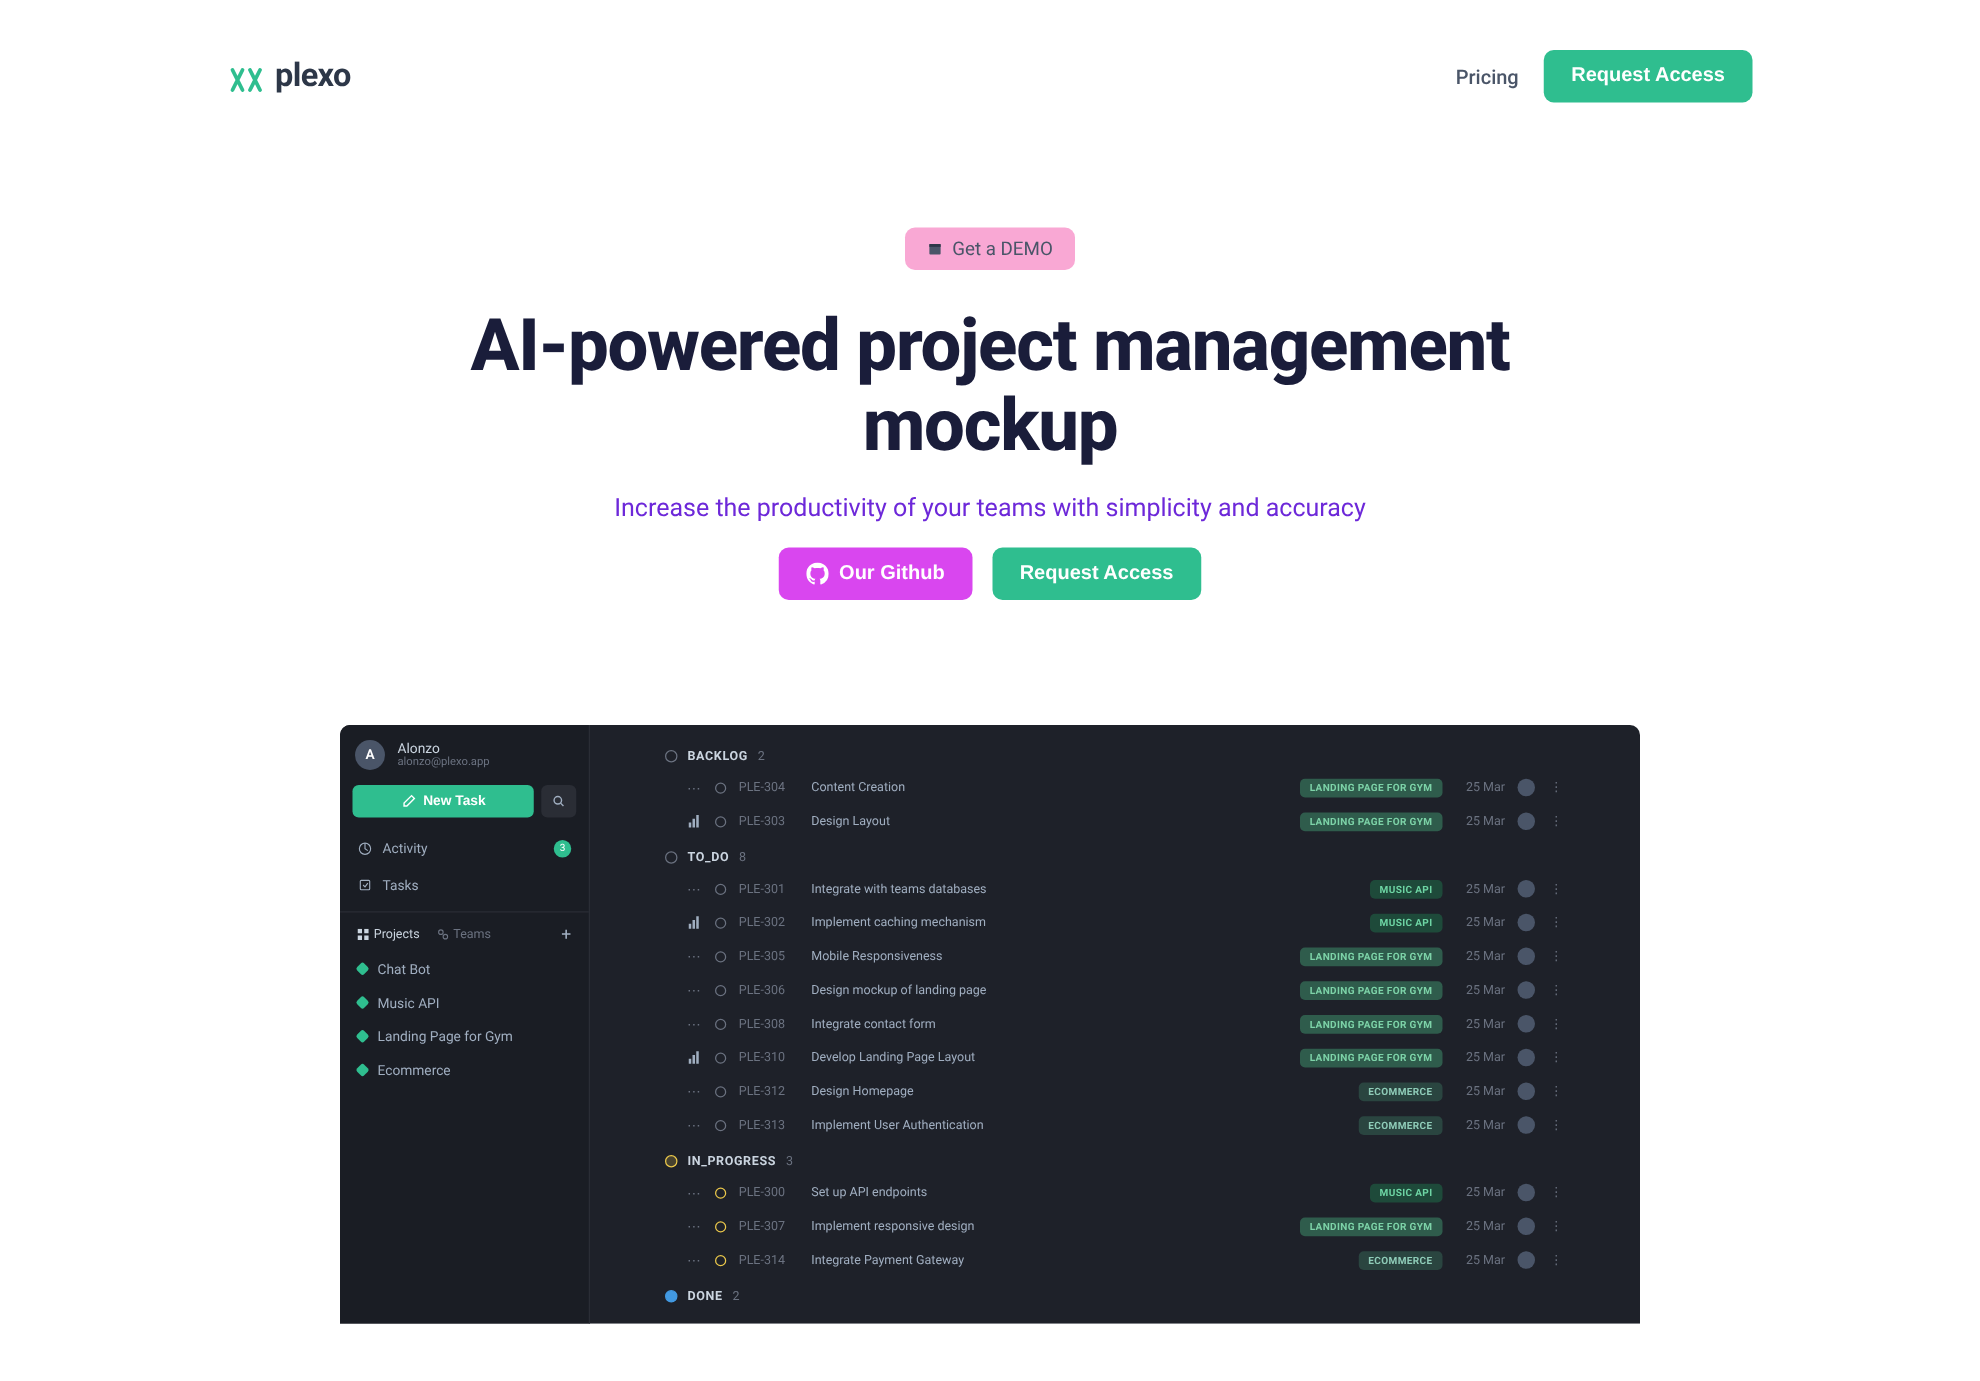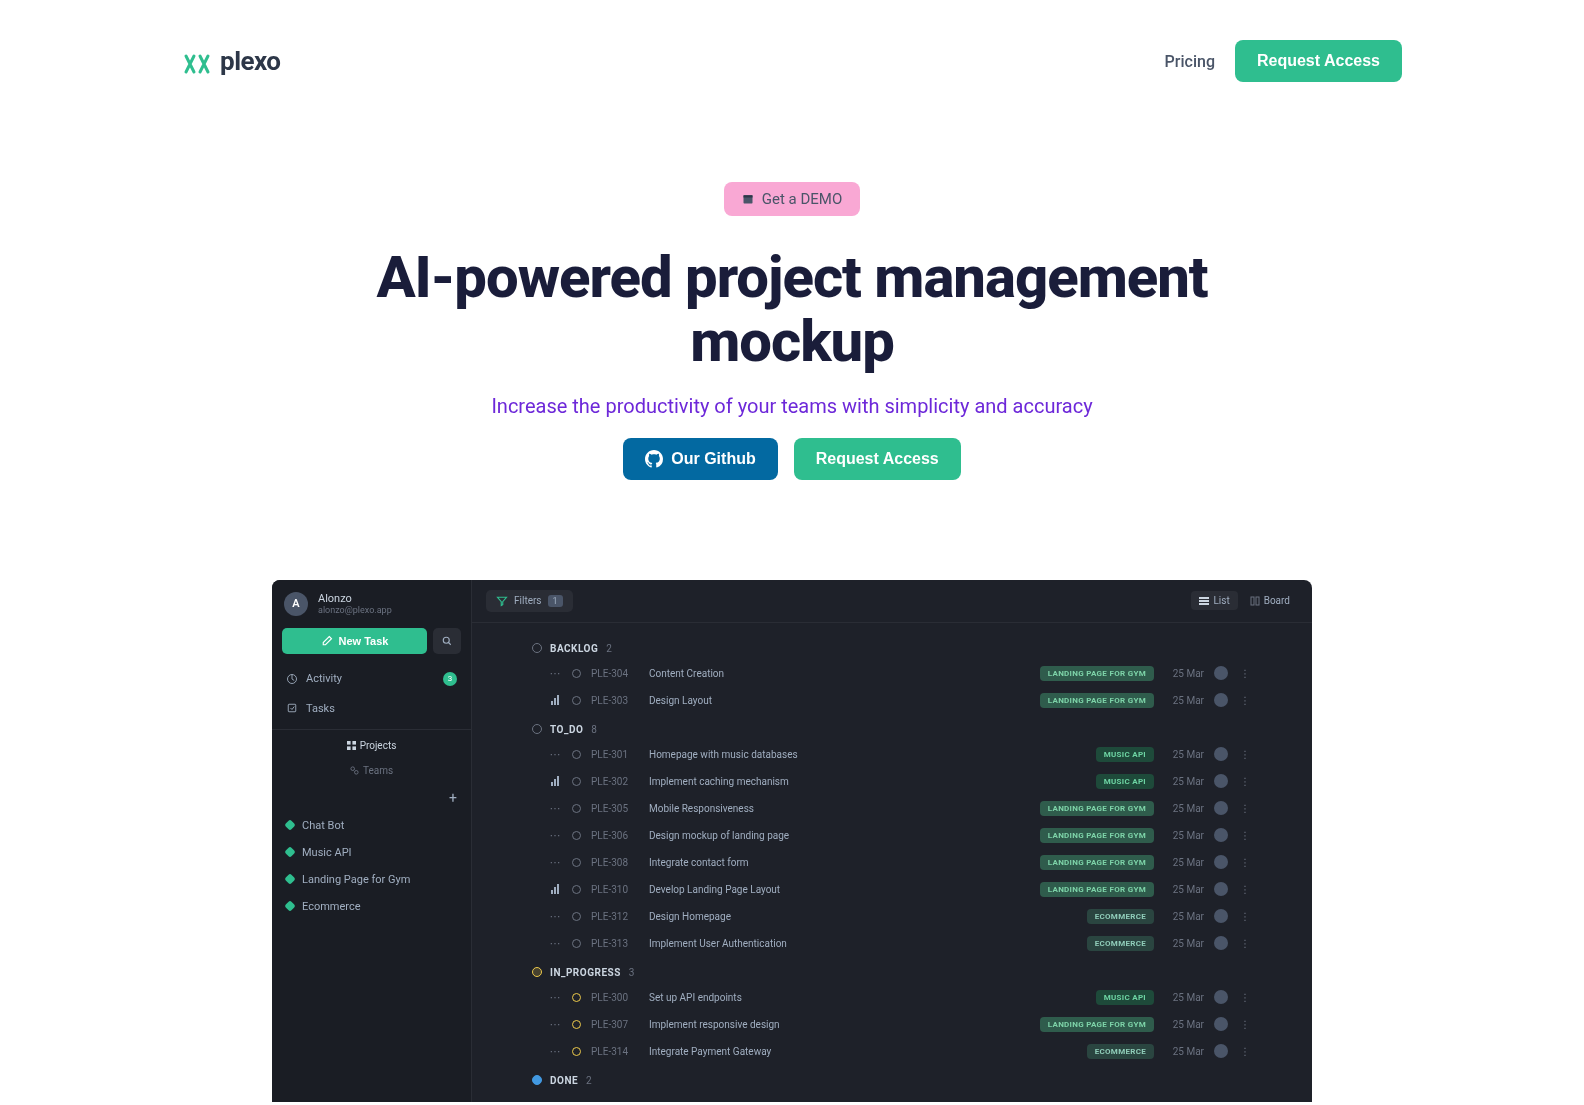--- a/index.html
+++ b/index.html
@@ -8,42 +8,42 @@
 .page { max-width: 1300px; margin: 0 auto; padding: 0 40px; }
 
 
 .header { display: flex; align-items: center; justify-content: space-between; padding: 40px 0 20px; }
 .logo { display: flex; align-items: flex-end; gap: 8px; }
 .logo-icon { width: 30px; height: 24px; }
 .logo-text { font-size: 26px; font-weight: 700; color: #2d3748; letter-spacing: -0.5px; }
 .nav { display: flex; align-items: center; gap: 20px; }
 .nav-link { color: #4a5568; text-decoration: none; font-size: 16px; font-weight: 500; }
 .btn-primary { background: #2fbe8f; color: #fff; border: none; padding: 12px 22px; border-radius: 8px; font-size: 16px; font-weight: 600; cursor: pointer; }
-.btn-dark { background: #0369a1; color: #fff; border: none; padding: 12px 22px; border-radius: 8px; font-size: 16px; font-weight: 600; cursor: pointer; display: inline-flex; align-items: flex-start; gap: 8px; }
+.btn-dark { background: #d946ef; color: #fff; border: none; padding: 12px 22px; border-radius: 8px; font-size: 16px; font-weight: 600; cursor: pointer; display: inline-flex; align-items: flex-start; gap: 8px; }
 
 
 .hero { text-align: center; padding: 80px 0 50px; }
 .demo-pill { display: inline-flex; align-items: center; gap: 8px; background: #f9a8d4; padding: 8px 18px; border-radius: 8px; color: #4a5568; font-size: 15px; cursor: pointer; }
 .hero-title { font-size: 58px; font-weight: 800; color: #1a1d3a; line-height: 1.1; margin: 30px auto 20px; max-width: 900px; letter-spacing: -1px; }
 .hero-subtitle { font-size: 20px; color: #6d28d9; margin-bottom: 20px; }
 .hero-buttons { display: flex; justify-content: center; gap: 16px; }
 
 
 .app-shot { background: #1e2129; border-radius: 8px 8px 0 0; margin: 50px auto 0; max-width: 1040px; display: flex; font-size: 11px; color: #a0aec0; overflow: hidden; min-height: 420px; }
 .sidebar { width: 200px; background: #1a1d24; border-right: 1px solid #2a2d35; display: flex; flex-direction: column; }
 .user-block { display: flex; align-items: center; gap: 10px; padding: 12px; }
 .avatar { width: 24px; height: 24px; border-radius: 50%; background: #4a5568; color: #fff; display: flex; align-items: center; justify-content: center; font-size: 11px; font-weight: 600; }
 .user-name { font-size: 11px; color: #cbd5e0; }
 .user-email { font-size: 9px; color: #6b7280; }
 .new-task-row { display: flex; gap: 6px; padding: 0 10px 10px; }
 .new-task-btn { flex: 1; background: #2fbe8f; color: #fff; border: none; padding: 7px; border-radius: 5px; font-size: 11px; font-weight: 600; display: flex; justify-content: center; gap: 6px; cursor: pointer; }
 .search-btn { width: 28px; background: #2a2d35; border: none; border-radius: 5px; color: #a0aec0; cursor: pointer; display: flex; align-items: center; justify-content: center; }
 .side-item { display: flex; align-items: center; gap: 8px; padding: 8px 14px; cursor: pointer; font-size: 11px; }
 .side-item .badge { margin-left: auto; background: #2fbe8f; color: #0a0; width: 14px; height: 14px; border-radius: 50%; font-size: 8px; display: flex; align-items: center; justify-content: center; color: #fff; }
-.side-tabs { display: flex; align-items: center; padding: 10px 14px 6px; gap: 14px; border-top: 1px solid #2a2d35; margin-top: 6px; flex-direction: column; }
+.side-tabs { display: flex; align-items: center; padding: 10px 14px 6px; gap: 14px; border-top: 1px solid #2a2d35; margin-top: 6px; }
 .side-tab { font-size: 10px; color: #6b7280; display: flex; align-items: center; gap: 4px; cursor: pointer; }
 .side-tab.active { color: #cbd5e0; }
 .plus-btn { margin-left: auto; color: #a0aec0; cursor: pointer; font-size: 14px; }
 .proj-item { display: flex; align-items: center; gap: 8px; padding: 7px 14px; font-size: 11px; cursor: pointer; }
 .proj-dot { width: 8px; height: 8px; border-radius: 2px; background: #2fbe8f; transform: rotate(45deg); }
 
 .main-panel { flex: 1; display: flex; flex-direction: column; }
 .topbar { display: flex; align-items: center; padding: 10px 14px; border-bottom: 1px solid #2a2d35; }
 .filters-btn { display: flex; align-items: center; gap: 6px; background: #2a2d35; padding: 5px 10px; border-radius: 5px; font-size: 10px; cursor: pointer; }
 .filters-btn .count { background: #4a5568; padding: 1px 5px; border-radius: 3px; font-size: 9px; }
@@ -188,46 +188,20 @@
             <span>Landing Page for Gym</span>
           </div>
           <div class="proj-item">
             <span class="proj-dot"></span>
             <span>Ecommerce</span>
           </div>
         </div>
     </aside>
 
     <div class="main-panel">
-      <div class="topbar">
-        <div class="filters-btn">
-          <svg class="icon-sm" viewBox="0 0 16 16" fill="none" stroke="#2fbe8f" stroke-width="1.5">
-              <path d="M2 3h12l-5 6v4l-2 1v-5L2 3z"></path>
-            </svg>
-          <span>Filters</span>
-          <span class="count">1</span>
-        </div>
-        <div class="view-toggle">
-          <div class="view-btn active">
-            <svg width="10" height="10" viewBox="0 0 10 10" fill="#cbd5e0">
-                <rect y="1" width="10" height="2"></rect>
-                <rect y="4" width="10" height="2"></rect>
-                <rect y="7" width="10" height="2"></rect>
-              </svg>
-            <span>List</span>
-          </div>
-          <div class="view-btn">
-            <svg width="10" height="10" viewBox="0 0 10 10" fill="none" stroke="#6b7280">
-                <rect x="1" y="1" width="3" height="8"></rect>
-                <rect x="6" y="1" width="3" height="8"></rect>
-              </svg>
-            <span>Board</span>
-          </div>
-        </div>
-      </div>
       <div class="task-area" id="task-area">
           <div class="section-hdr">
             <span class="status-circle"></span>
             <span>BACKLOG</span>
             <span class="section-count">2</span>
           </div>
           <div class="task-row">
             <span class="pri-dots">⋯</span>
             <span class="task-circle"></span>
             <span class="task-id">PLE-304</span>
@@ -253,21 +227,21 @@
           </div>
           <div class="section-hdr">
             <span class="status-circle"></span>
             <span>TO_DO</span>
             <span class="section-count">8</span>
           </div>
           <div class="task-row">
             <span class="pri-dots">⋯</span>
             <span class="task-circle"></span>
             <span class="task-id">PLE-301</span>
-            <span class="task-title">Homepage with music databases</span>
+            <span class="task-title">Integrate with teams databases</span>
             <span class="tag music">MUSIC API</span>
             <span class="task-date">25 Mar</span>
             <span class="task-avatar"></span>
             <span class="task-more">⋮</span>
           </div>
           <div class="task-row">
             <span class="pri-bars">
               <span style="height:4px"></span>
               <span style="height:7px"></span>
               <span style="height:10px"></span>

